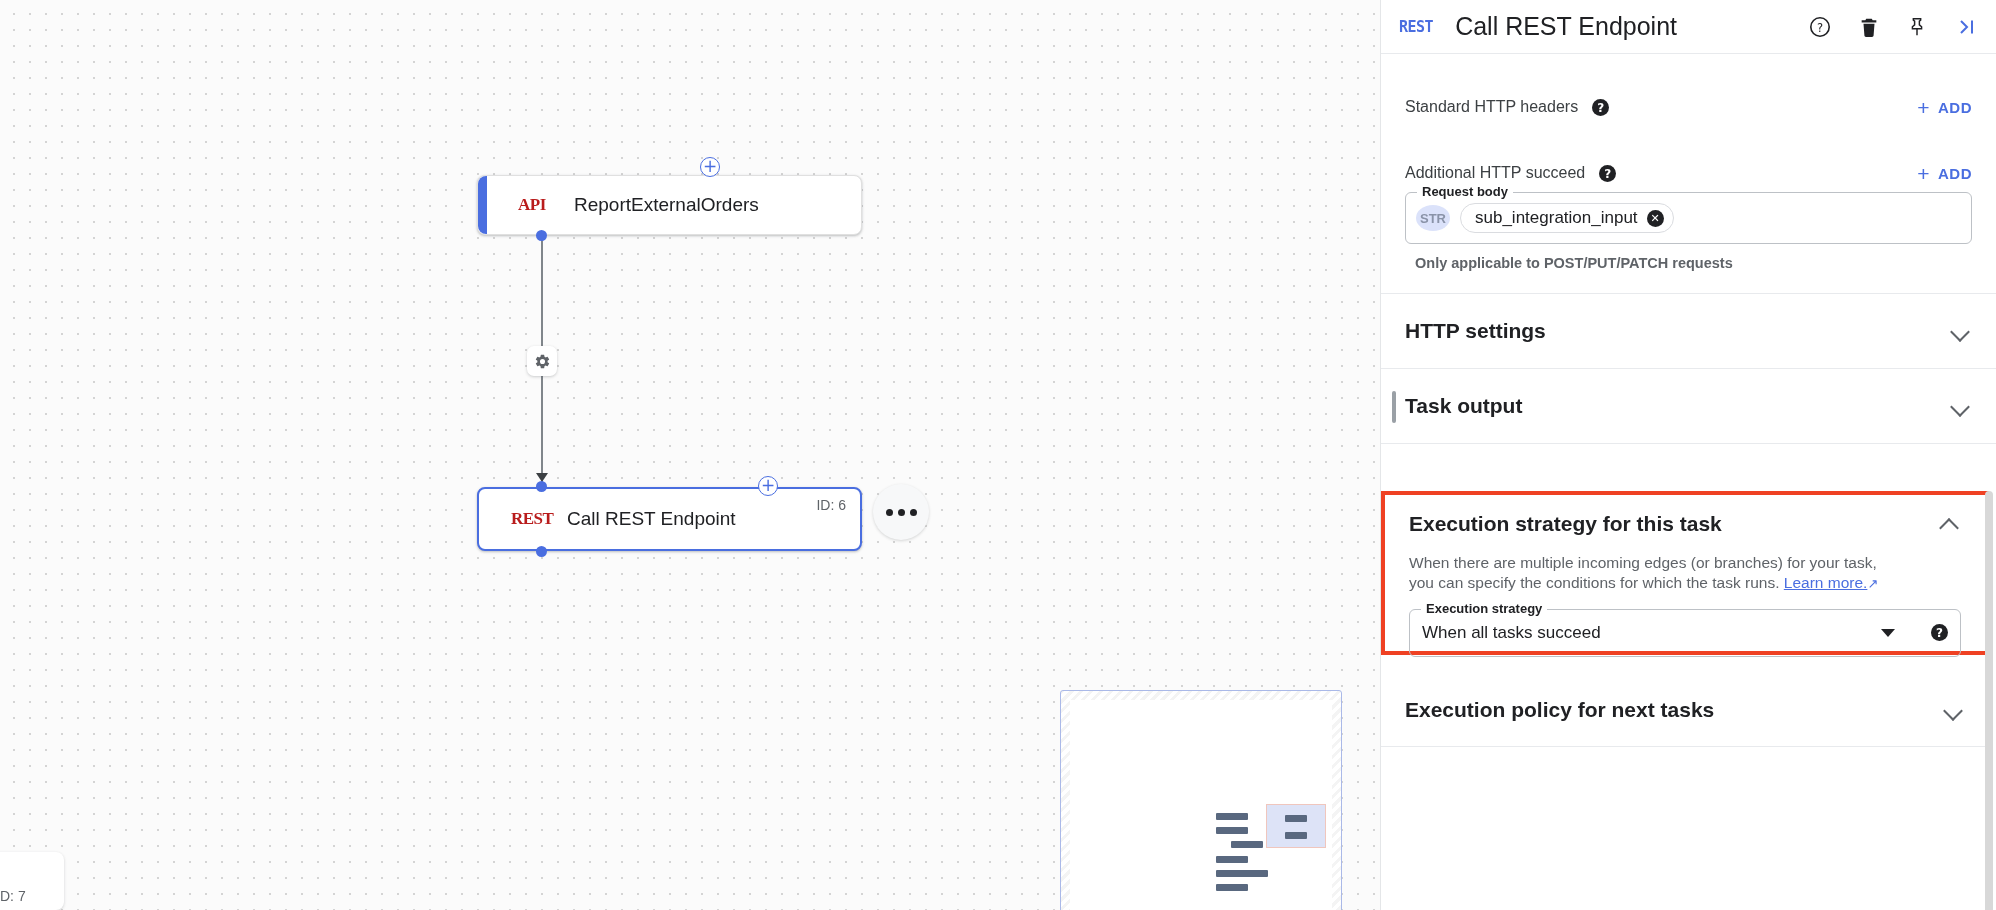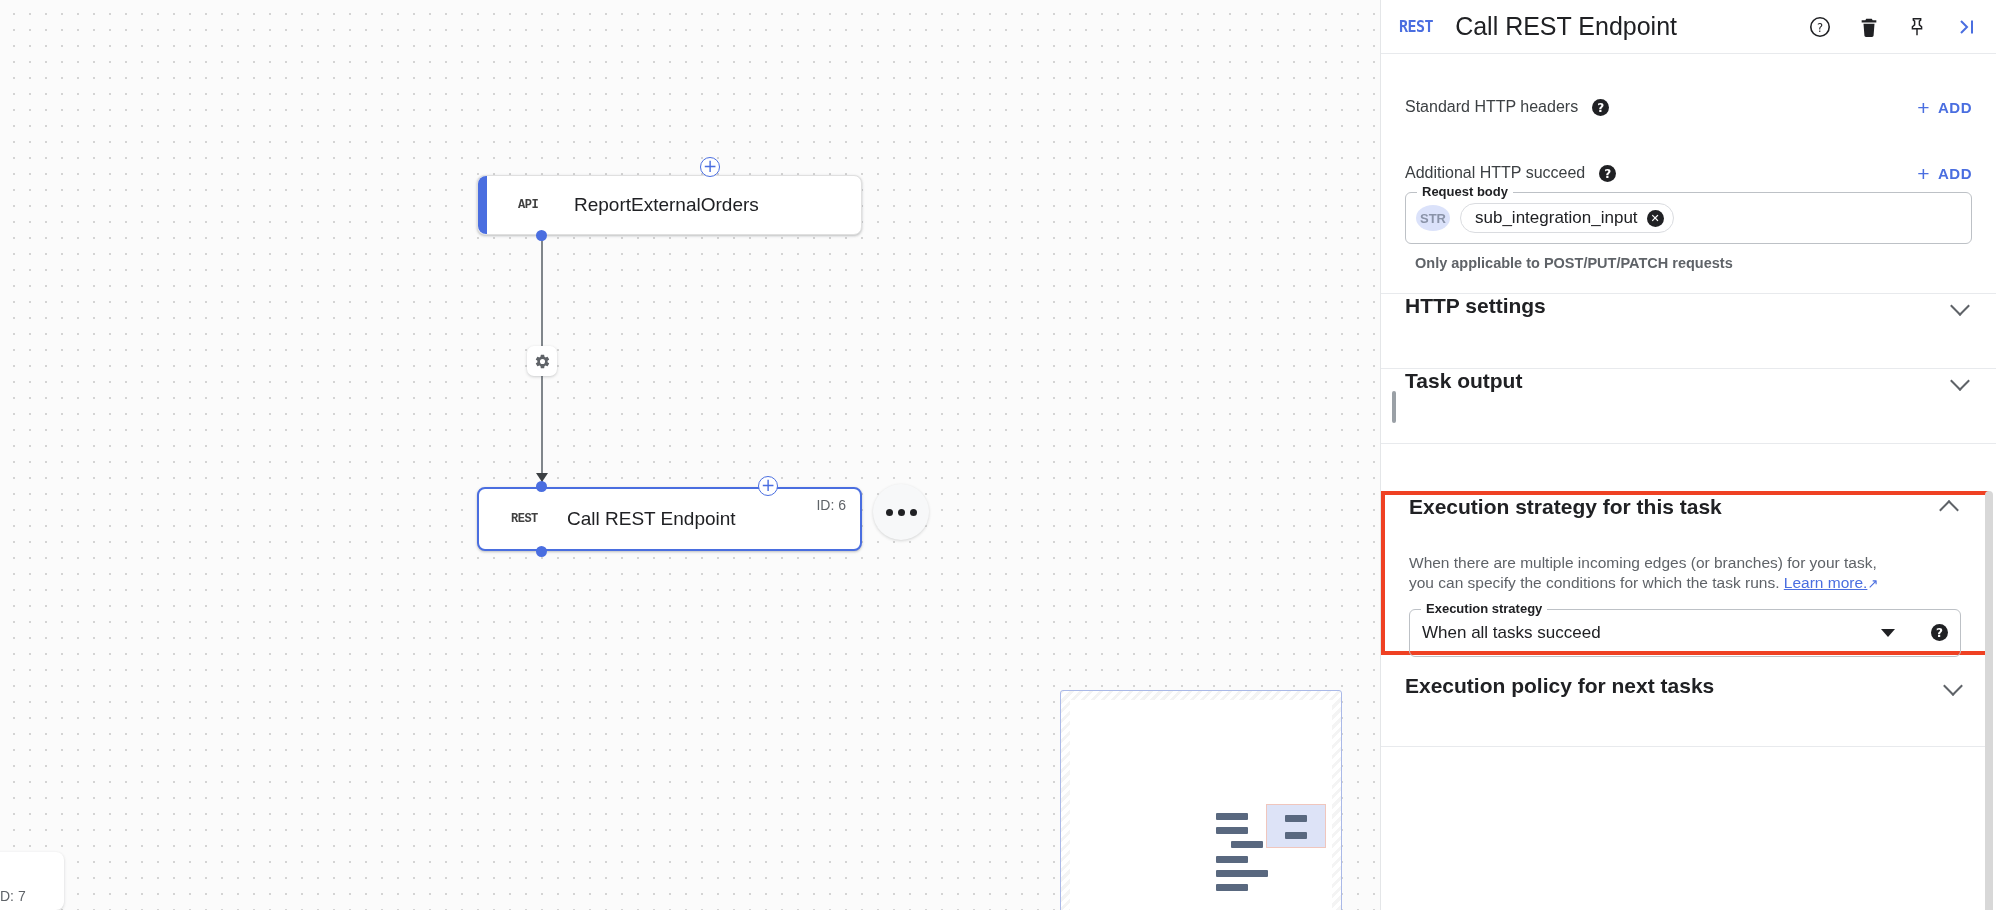--- a/index.html
+++ b/index.html
@@ -37,25 +37,25 @@
   .node-api::before {
     content: "";
     position: absolute; left: 0; top: 0; bottom: 0; width: 9px;
     background: #4a6ee0; border-radius: 8px 0 0 8px;
   }
   .node-rest {
     left: 477px; top: 487px; width: 385px; height: 64px;
     border: 2px solid #4a6ee0;
   }
   .node-badge {
-    font-family: Liberation Mono, monospace;
+    font-family: Liberation Serif, serif;
     font-weight: 700;
-    font-size: 12px;
+    font-size: 17px;
     letter-spacing: -0.5px;
-    color: #404040;
+    color: #b91c1c;
     margin-left: 40px;
     width: 56px;
   }
   .node-rest .node-badge { margin-left: 32px; }
   .node-title {
     font-size: 19px;
     color: #202124;
     margin-left: 0;
   }
   .node-id {
@@ -247,21 +247,21 @@
   }
   .helper {
     margin: 11px 24px 0 34px;
     font-size: 14.5px; color: #5f6368; font-weight: bold;
   }
 
   .divider { height: 1px; background: #e8eaed; margin-top: 22px; }
 
   .section-head {
     position: relative;
-    display: flex; align-items: flex-start;
+    display: flex; align-items: center;
     padding: 0 24px;
     height: 74px;
     cursor: pointer;
   }
   .section-head .stitle {
     font-size: 21px; font-weight: 600; color: #202124;
   }
   .chev {
     margin-left: auto;
     width: 22px; height: 22px;

